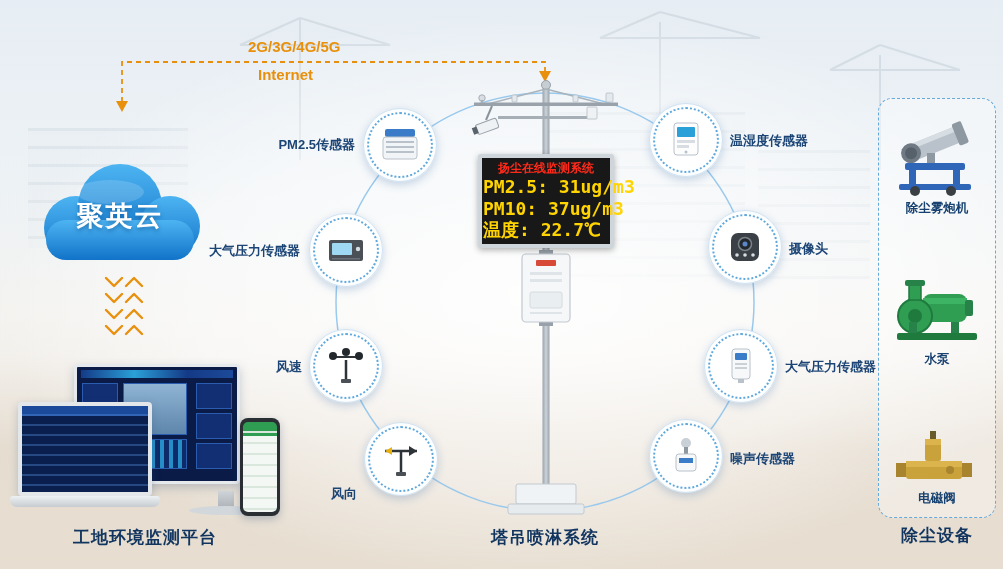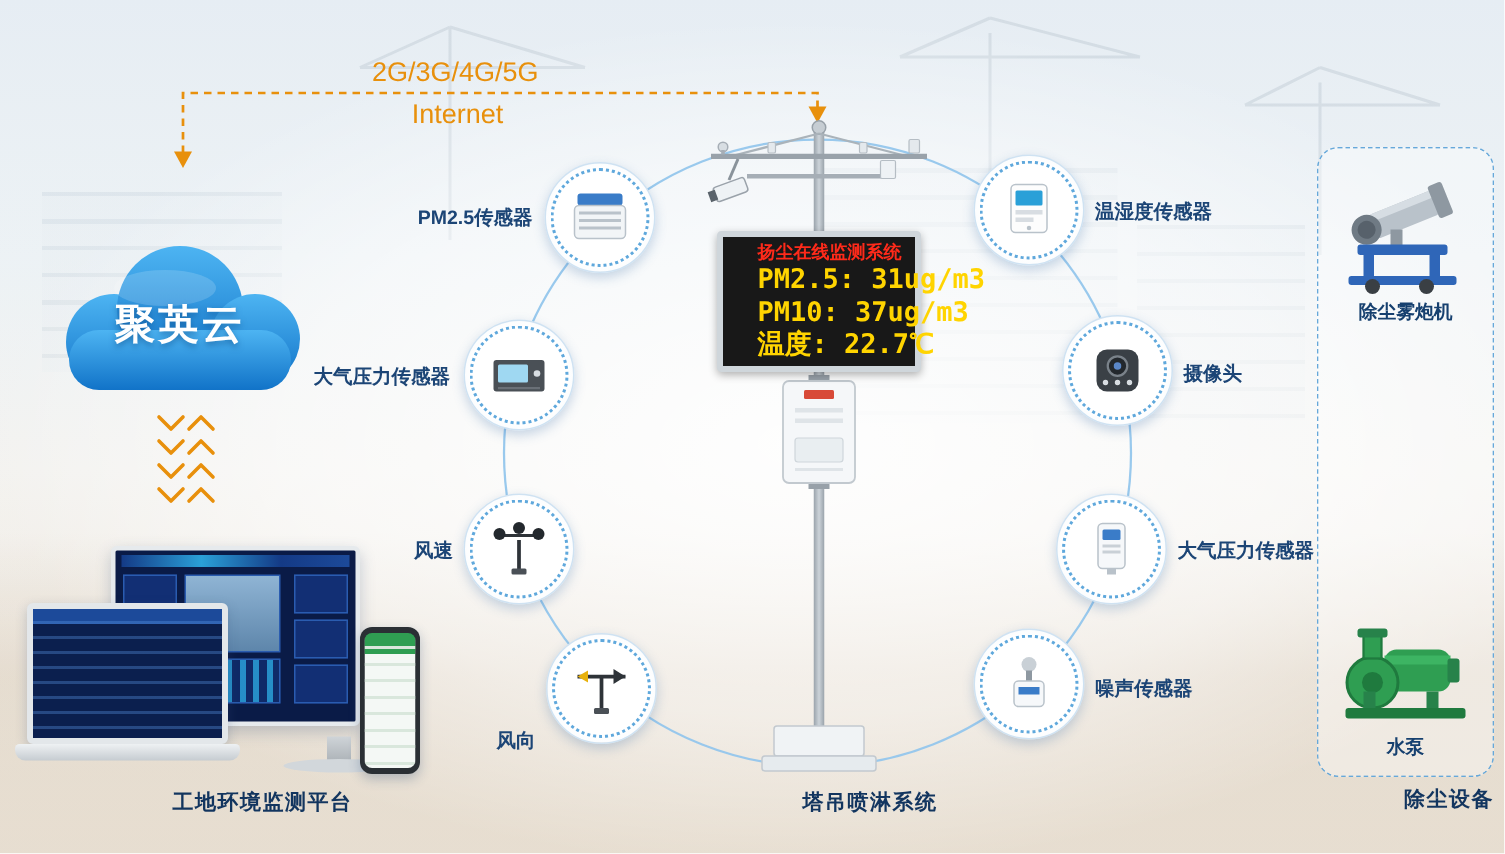--- a/index.html
+++ b/index.html
@@ -15,21 +15,21 @@
   .b2 { left:758px; top:150px; width:112px; height:130px; }
   .b3 { left:28px;  top:128px; width:160px; height:120px; }
   .ground { position:absolute; left:0; right:0; top:355px; bottom:0;
     background:linear-gradient(180deg, rgba(196,176,150,0) 0%, rgba(196,176,150,.30) 45%, rgba(206,189,165,.45) 100%); }
   .halo { position:absolute; inset:0;
     background:radial-gradient(ellipse 62% 58% at 53% 52%, rgba(255,255,255,.92), rgba(255,255,255,.55) 55%, rgba(255,255,255,.12) 85%); }
 
   
   .overlay { position:absolute; left:0; top:0; z-index:1; }
 
-  .net-label { position:absolute; z-index:5; color:#E8900C; font-size:18px; font-weight:400; text-align:center; }
+  .net-label { position:absolute; z-index:5; color:#E8900C; font-size:15px; font-weight:700; }
   .net-carrier { left:248px; top:38px; width:110px; }
   .net-internet { left:258px; top:66px; width:94px; }
 
   
   .cloud { position:absolute; left:24px; top:162px; width:192px; height:108px; z-index:2; }
   .cloud-text { position:absolute; left:0; right:0; top:36px; text-align:center;
     color:#fff; font-size:27px; font-weight:bold; letter-spacing:2px;
     text-shadow:0 2px 4px rgba(10,70,130,.55); }
 
   .sync { position:absolute; left:100px; top:272px; z-index:2; }
@@ -63,21 +63,21 @@
     background:#2a2f34; border-radius:8px; padding:4px 3px; z-index:3; box-shadow:0 3px 8px rgba(50,80,120,.3); }
   .p-screen { width:100%; height:100%; border-radius:5px; background-color:#f4f8f5;
     background-image:repeating-linear-gradient(180deg, transparent 0 9px, #d9e7dc 9px 11px),
                      linear-gradient(180deg,#2f9e52 0 14px, transparent 14px); }
 
   
   .station-svg { position:absolute; left:470px; top:76px; z-index:2; }
   .led-panel { position:absolute; left:478px; top:154px; width:136px; height:94px; z-index:3;
     background:#181818; border:4px solid #cfd6db; border-radius:3px;
     box-shadow:0 2px 6px rgba(0,0,0,.3);
-    display:flex; flex-direction:column; justify-content:space-evenly; padding:2px 23px;
+    display:flex; flex-direction:column; justify-content:space-evenly; padding:2px 1px;
     font-family:"DejaVu Sans Mono",monospace,sans-serif; }
   .led-row { line-height:1.1; white-space:nowrap; font-weight:bold; }
   .led-title { color:#FF2A1A; font-size:12px; text-align:center; }
   .led-val { color:#FFD400; font-size:18px; }
 
   
   .node { position:absolute; width:74px; height:74px; border-radius:50%; z-index:4;
     background:radial-gradient(circle,#ffffff 62%,#f0f6fb 100%);
     border:1px solid #cfe2f2; box-shadow:0 3px 8px rgba(60,110,170,.28);
     display:flex; align-items:center; justify-content:center; }
@@ -102,22 +102,22 @@
   .lbl-nois { left:730px; top:450px; }
 
   
   .equip-panel { position:absolute; left:878px; top:98px; width:118px; height:420px; z-index:2;
     border:1.5px dashed #66a8da; border-radius:14px; background:rgba(255,255,255,.38);
     display:flex; flex-direction:column; align-items:center; justify-content:space-between; padding:10px 0; }
   .equip-item { display:flex; flex-direction:column; align-items:center; gap:3px; }
   .e-label { color:#16406F; font-size:12.5px; font-weight:600; white-space:nowrap; }
 
   
-  .caption { position:absolute; z-index:5; color:#12355f; font-size:14px; font-weight:700;
-    letter-spacing:1px; text-align:right; }
+  .caption { position:absolute; z-index:5; color:#12355f; font-size:17px; font-weight:700;
+    letter-spacing:1px; text-align:center; }
   .cap-platform { left:55px;  top:526px; width:180px; }
   .cap-station  { left:465px; top:526px; width:160px; }
   .cap-equip    { left:878px; top:524px; width:118px; }
 </style>
 </head>
 <body>
 
 <div class="canvas">
 
   <div class="bg">
@@ -360,19 +360,32 @@
         <circle cx="26" cy="38" r="17" fill="#2f9e52" stroke="#1f7a3e" stroke-width="2"></circle>
         <circle cx="26" cy="38" r="7" fill="#1f7a3e"></circle>
         <rect x="20" y="6" width="12" height="16" fill="#2f9e52" stroke="#1f7a3e" stroke-width="1.5"></rect>
         <rect x="16" y="2" width="20" height="6" rx="2" fill="#27824a"></rect>
         <rect x="20" y="44" width="8" height="11" fill="#27824a"></rect>
         <rect x="62" y="44" width="8" height="11" fill="#27824a"></rect>
         <rect x="8" y="55" width="80" height="7" rx="2" fill="#1f7a3e"></rect>
       </svg>
       <div class="e-label">水泵</div>
     </div>
+    <div class="equip-item">
+      <svg width="90" height="58" viewBox="0 0 90 58">
+        <rect x="38" y="2" width="6" height="10" fill="#6b5a2a"></rect>
+        <rect x="33" y="10" width="16" height="22" rx="2" fill="#c9a23c"></rect>
+        <rect x="33" y="10" width="16" height="6" fill="#dcb44e"></rect>
+        <rect x="14" y="32" width="56" height="18" rx="3" fill="#c9a23c"></rect>
+        <rect x="14" y="32" width="56" height="6" fill="#dcb44e"></rect>
+        <rect x="4" y="34" width="10" height="14" fill="#a8842e"></rect>
+        <rect x="70" y="34" width="10" height="14" fill="#a8842e"></rect>
+        <circle cx="58" cy="41" r="4" fill="#a8842e"></circle>
+      </svg>
+      <div class="e-label">电磁阀</div>
+    </div>
   </div>
 
   <div class="caption cap-platform">工地环境监测平台</div>
   <div class="caption cap-station">塔吊喷淋系统</div>
   <div class="caption cap-equip">除尘设备</div>
 
 </div>
 
 </body></html>

